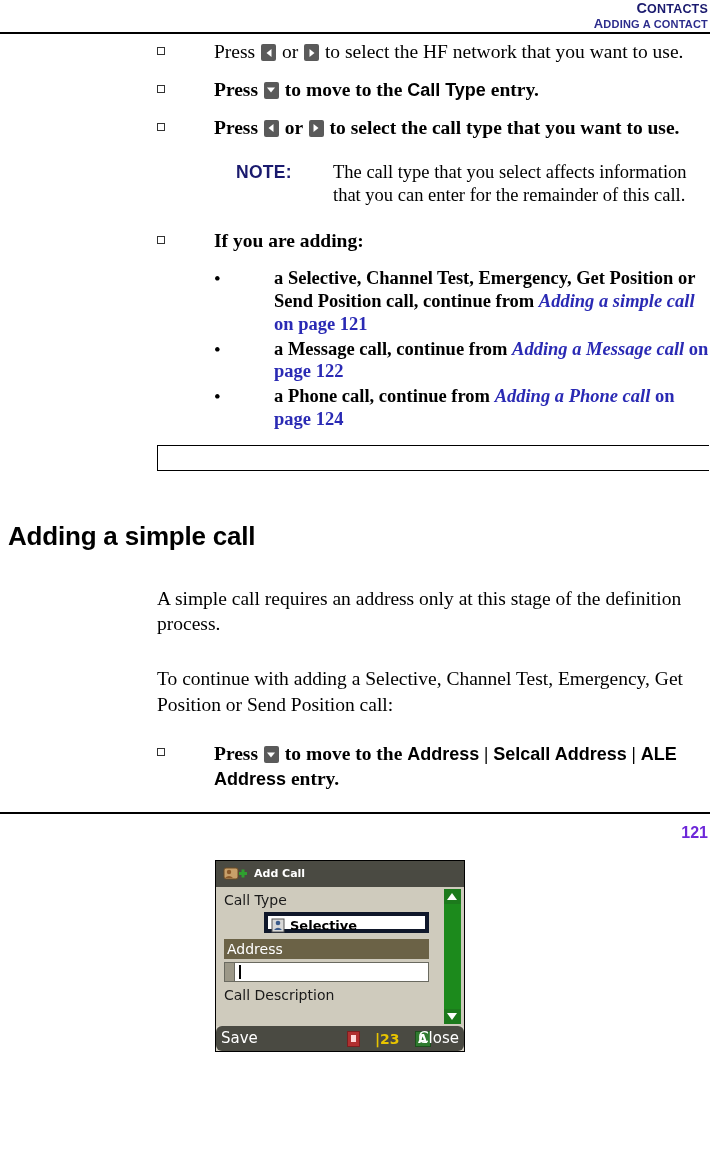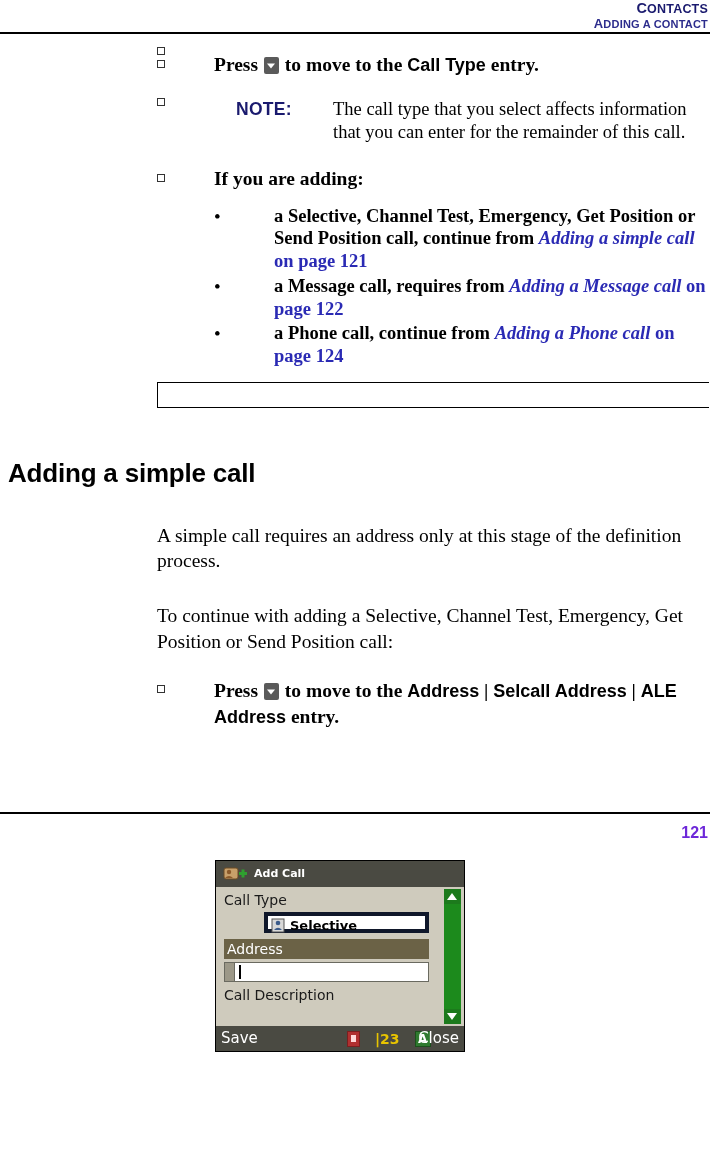--- a/index.html
+++ b/index.html
@@ -404,20 +404,21 @@
   }
 
   .dev-footer {
     position: absolute;
     left: 0;
     bottom: 0;
     width: 100%;
     height: 25px;
     background: #4a4a42;
     color: #ffffff;
+    border-radius: 6px;
   }
   .dev-save {
     position: absolute;
     left: 5px;
     top: 3px;
     font-size: 15px;
   }
   .dev-close {
     position: absolute;
     right: 5px;
@@ -503,49 +504,51 @@
   <div class="header">
     <div class="header-line1"><span class="small-caps-first">C</span><span>ONTACTS</span></div>
     <div class="header-line2"><span class="hdr2-first">A</span><span>DDING A CONTACT</span></div>
   </div>
   <div class="header-rule"></div>
 
   <div class="content">
 
     <div class="step">
       <span class="bullet-sq"></span>
+      <span class="step-text"><span>Press </span><span class="keyicon left"></span><span> or </span><span class="keyicon right"></span><span> to select the HF network that you want to use.</span></span>
     </div>
 
     <div class="step">
       <span class="bullet-sq"></span>
       <span class="step-text"><span class="emphasis-bold">Press </span><span class="keyicon down"></span><span class="emphasis-bold"> to move to the </span><span class="bold-sans">Call Type</span><span class="emphasis-bold"> entry.</span></span>
     </div>
 
     <div class="step">
       <span class="bullet-sq"></span>
+      <span class="step-text"><span class="emphasis-bold">Press </span><span class="keyicon left"></span><span class="emphasis-bold"> or </span><span class="keyicon right"></span><span class="emphasis-bold"> to select the call type that you want to use.</span></span>
     </div>
 
     <div class="note">
       <span class="note-label">NOTE:</span>
       <span class="note-body">The call type that you select affects information that you can enter for the remainder of this call.</span>
     </div>
 
     <div class="step">
       <span class="bullet-sq"></span>
       <span class="step-text emphasis-bold">If you are adding:</span>
     </div>
 
     <div class="sublist">
       <div class="subitem">
         <span class="dot">•</span>
         <span class="subitem-text"><span>a Selective, Channel Test, Emergency, Get Position or Send Position call, continue from </span><span class="xref">Adding a simple call</span><span class="xref-plain"> on page 121</span></span>
       </div>
       <div class="subitem">
         <span class="dot">•</span>
-        <span class="subitem-text"><span>a Message call, requires from </span><span class="xref">Adding a Message call</span><span class="xref-plain"> on page 122</span></span>
+        <span class="subitem-text"><span>a Message call, continue from </span><span class="xref">Adding a Message call</span><span class="xref-plain"> on page 122</span></span>
       </div>
       <div class="subitem">
         <span class="dot">•</span>
         <span class="subitem-text"><span>a Phone call, continue from </span><span class="xref">Adding a Phone call</span><span class="xref-plain"> on page 124</span></span>
       </div>
     </div>
 
     <div class="step-box"></div>
 
     <h1 class="section-title">Adding a simple call</h1>

